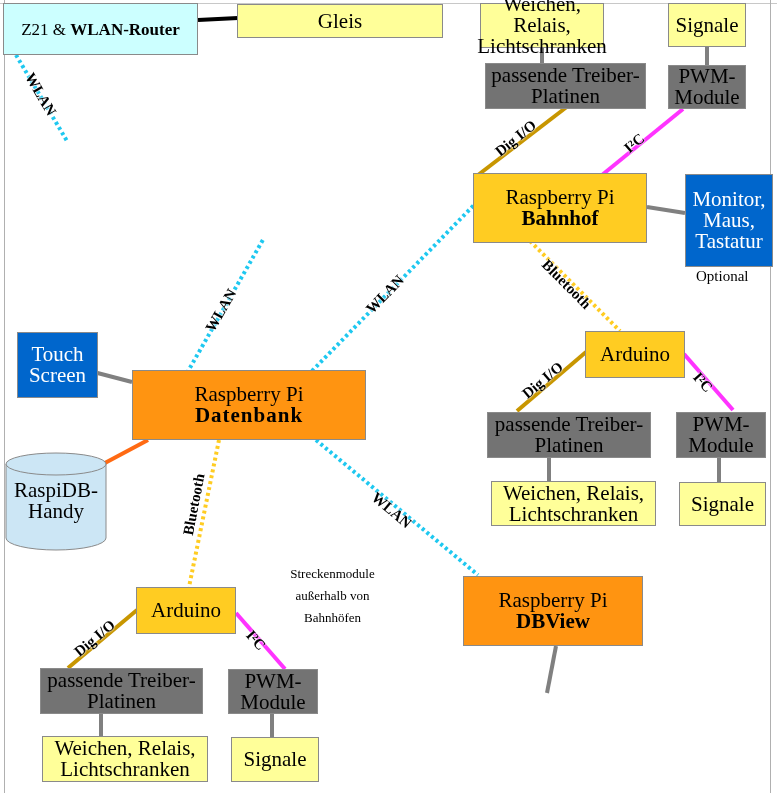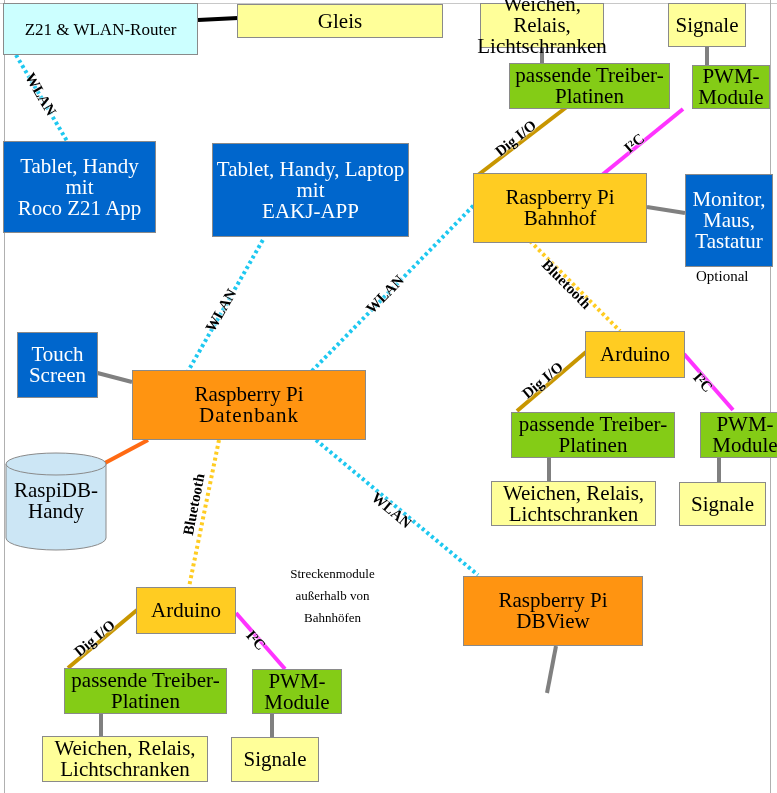--- a/index.html
+++ b/index.html
@@ -6,26 +6,26 @@
   #canvas { position:relative; width:777px; height:793px; overflow:hidden; background:#fff;
     font-family:"Liberation Serif", "DejaVu Serif", serif; color:#000; }
   .frame-left { position:absolute; left:4px; top:0; width:1px; height:793px; background:#b0b0b0; }
   .frame-right { position:absolute; left:770px; top:0; width:1px; height:793px; background:#b0b0b0; }
   .frame-top { position:absolute; left:0; top:3px; width:777px; height:1px; background:#c8c8c8; }
   svg#links { position:absolute; left:0; top:0; width:777px; height:793px; }
   .node { position:absolute; box-sizing:border-box; border:1px solid #8a8a8a;
     display:flex; align-items:center; justify-content:center; text-align:center;
     font-size:21px; line-height:21px; white-space:pre-line; }
   .yellow { background:#ffff99; }
-  .green  { background:#84cc16;margin-left:24px; }
+  .green  { background:#737373; }
   .blue   { background:#0066cc; color:#fff; }
   .cyan   { background:#ccffff; }
   .gold   { background:#ffcc22; }
   .orange { background:#ff9411; }
-  .node b { font-weight:normal; }
+  .node b { font-weight:bold; }
   .lbl { position:absolute; font-weight:bold; font-size:15px; white-space:nowrap;
     transform-origin:center center; color:#000;
     text-shadow: 0 0 2px #fff, 0 0 2px #fff; }
   .free-text { position:absolute; text-align:center; white-space:pre-line; }
   .db { position:absolute; }
 </style>
 </head>
 <body>
 
 <div id="canvas">
@@ -66,29 +66,20 @@
     <line x1="148" y1="440" x2="103" y2="464" stroke="#ff6a13" stroke-width="4"></line>
   </svg>
 
   <div class="node cyan" style="left:3px; top:3px; width:195px; height:52px; font-size:17px;">
     <span><span>Z21 &amp; </span><b>WLAN-Router</b></span>
   </div>
   <div class="node yellow" style="left:237px; top:4px; width:206px; height:34px;">
     <span>Gleis</span>
   </div>
 
-  <div class="node blue" style="left:3px; top:141px; width:153px; height:92px;">
-    <span>Tablet, Handy mit
-Roco Z21 App</span>
-  </div>
-  <div class="node blue" style="left:212px; top:143px; width:197px; height:94px;">
-    <span>Tablet, Handy, Laptop
-mit
-EAKJ-APP</span>
-  </div>
 
   <div class="node blue" style="left:17px; top:332px; width:81px; height:66px;">
     <span>Touch
 Screen</span>
   </div>
 
   <div class="node orange" style="left:132px; top:370px; width:234px; height:70px;">
     <span><span>Raspberry Pi</span><br><b style="letter-spacing:1px;">Datenbank</b></span>
   </div>
 

